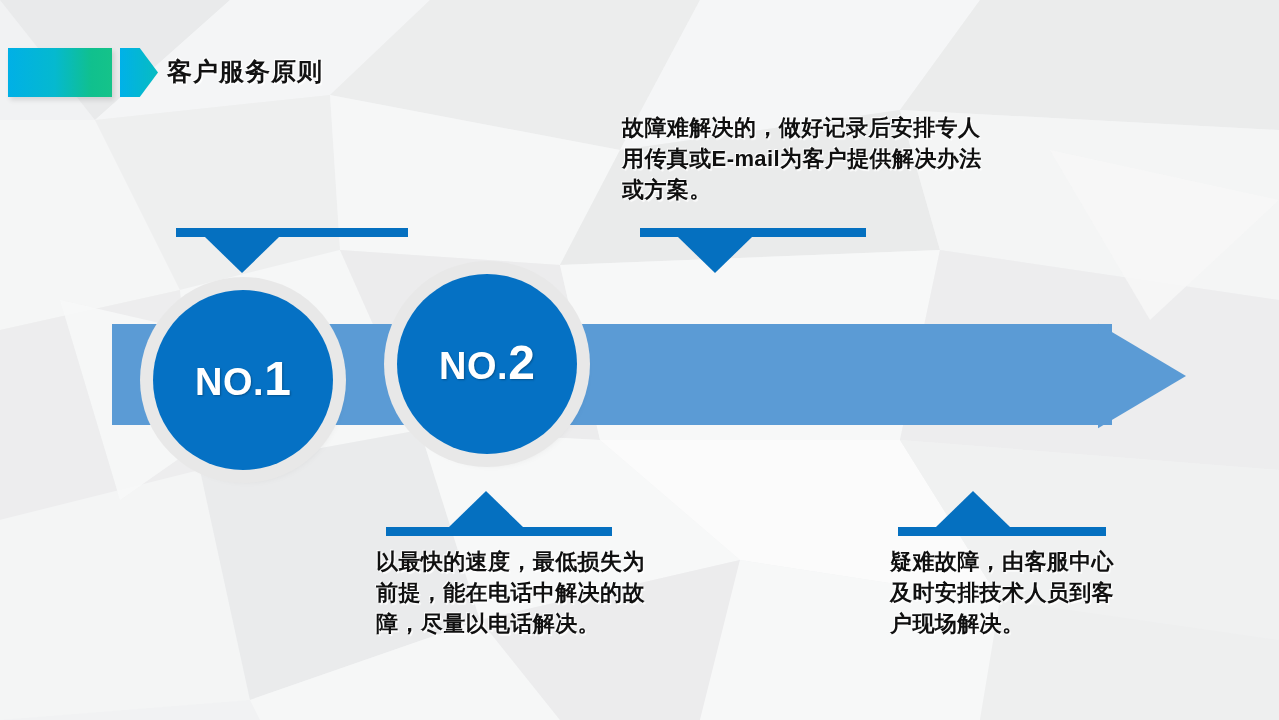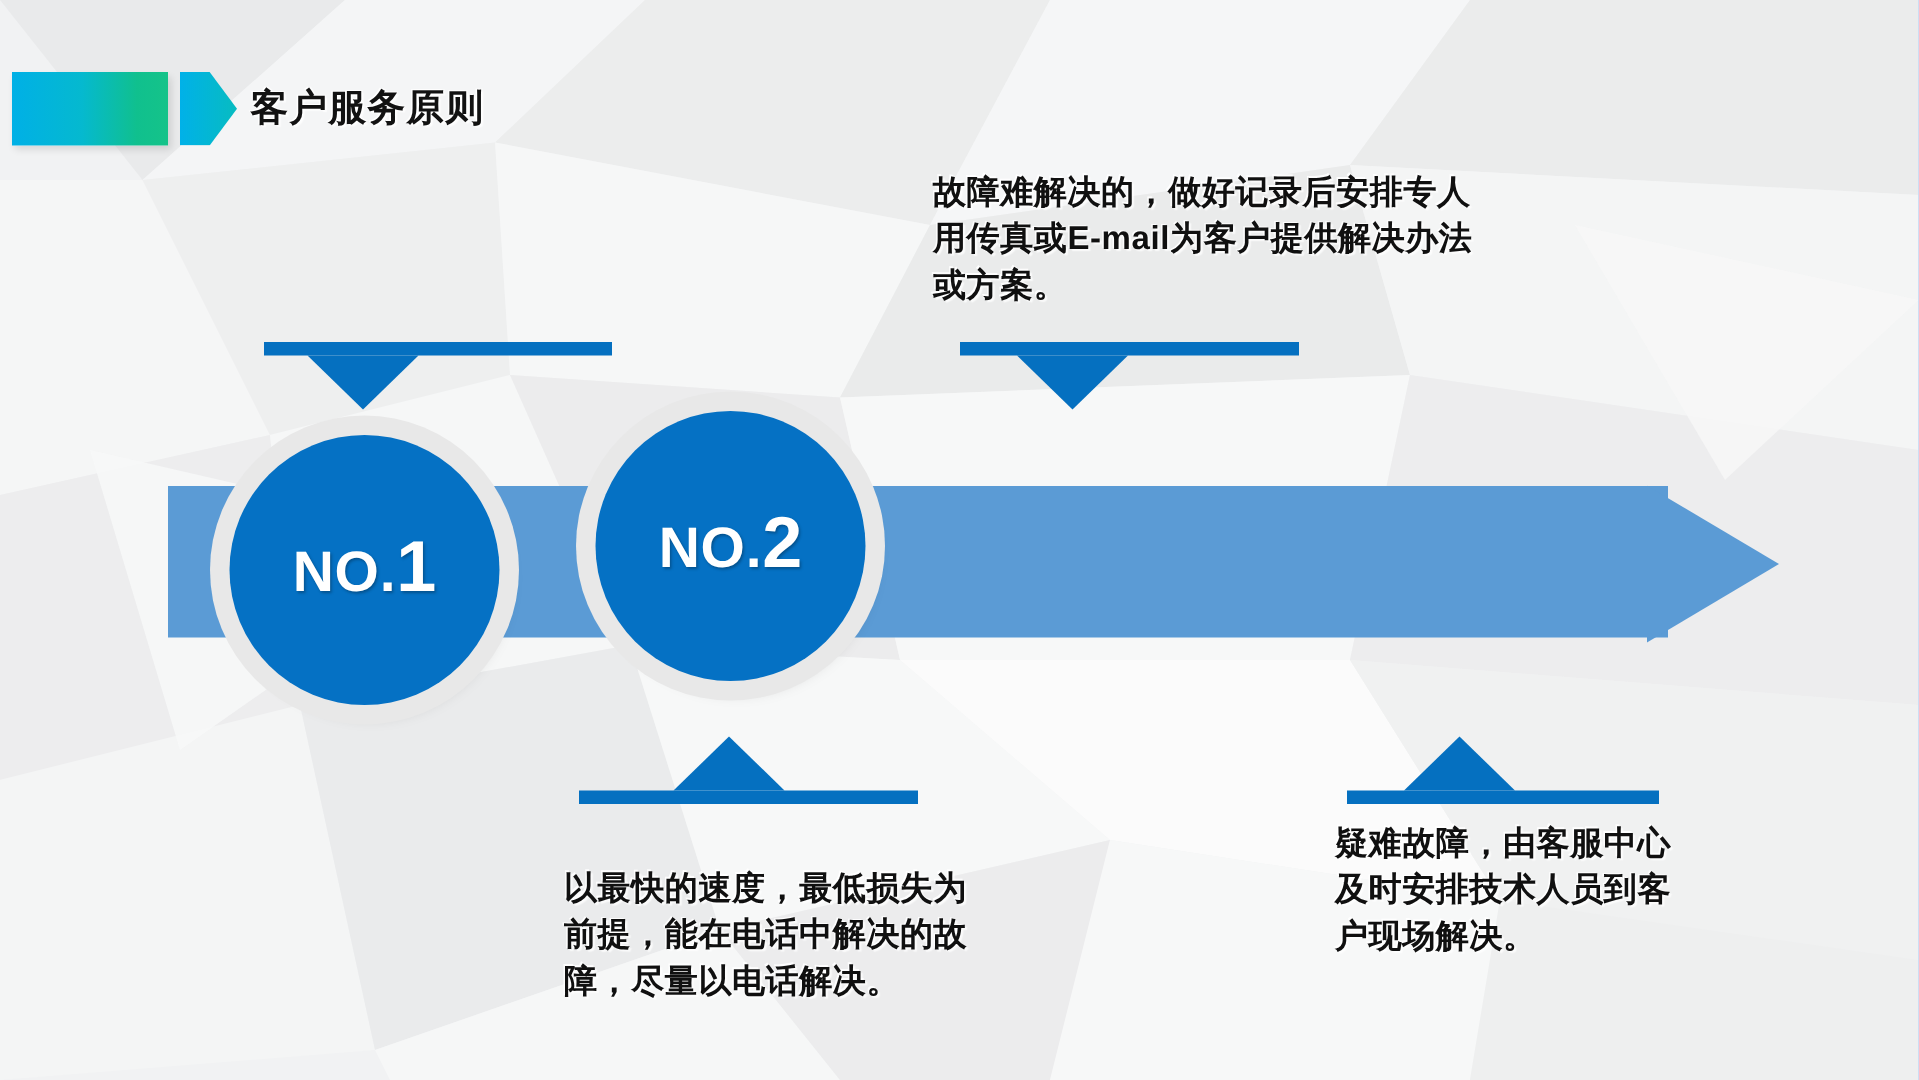--- a/index.html
+++ b/index.html
@@ -157,19 +157,19 @@
 
   <div class="circle" style="left:397px;top:274px;">
     <span class="lab">
       <span class="no">NO.</span><span class="num">2</span>
     </span>
   </div>
 
 
 
 
-  <div class="tb" style="left:376px;top:576px;width:286px;">以最快的速度，最低损失为前提，能在电话中解决的故障，尽量以电话解决。</div>
+  <div class="tb" style="left:376px;top:546px;width:286px;">以最快的速度，最低损失为前提，能在电话中解决的故障，尽量以电话解决。</div>
 
   <div class="tb" style="left:890px;top:546px;width:232px;">疑难故障，由客服中心及时安排技术人员到客户现场解决。</div>
 
   <div class="tb" style="left:622px;top:112px;width:370px;">故障难解决的，做好记录后安排专人用传真或E-mail为客户提供解决办法或方案。</div>
 
 </div>
 
 </body></html>

